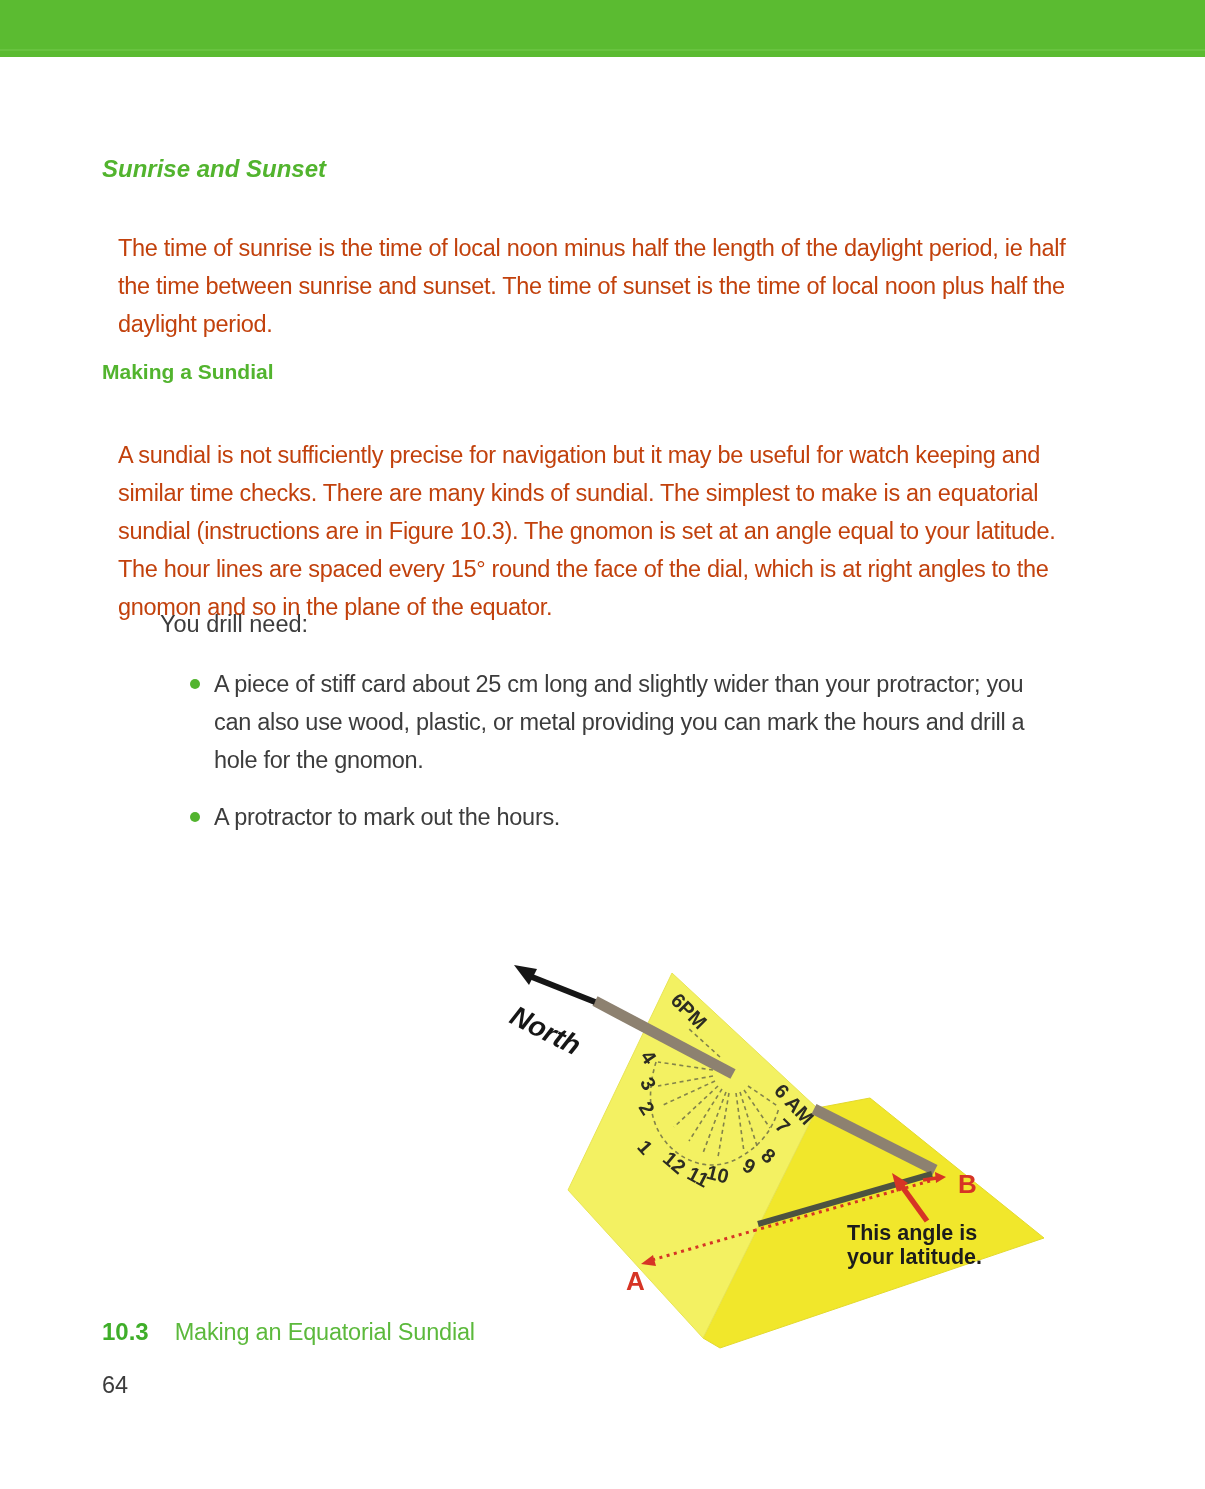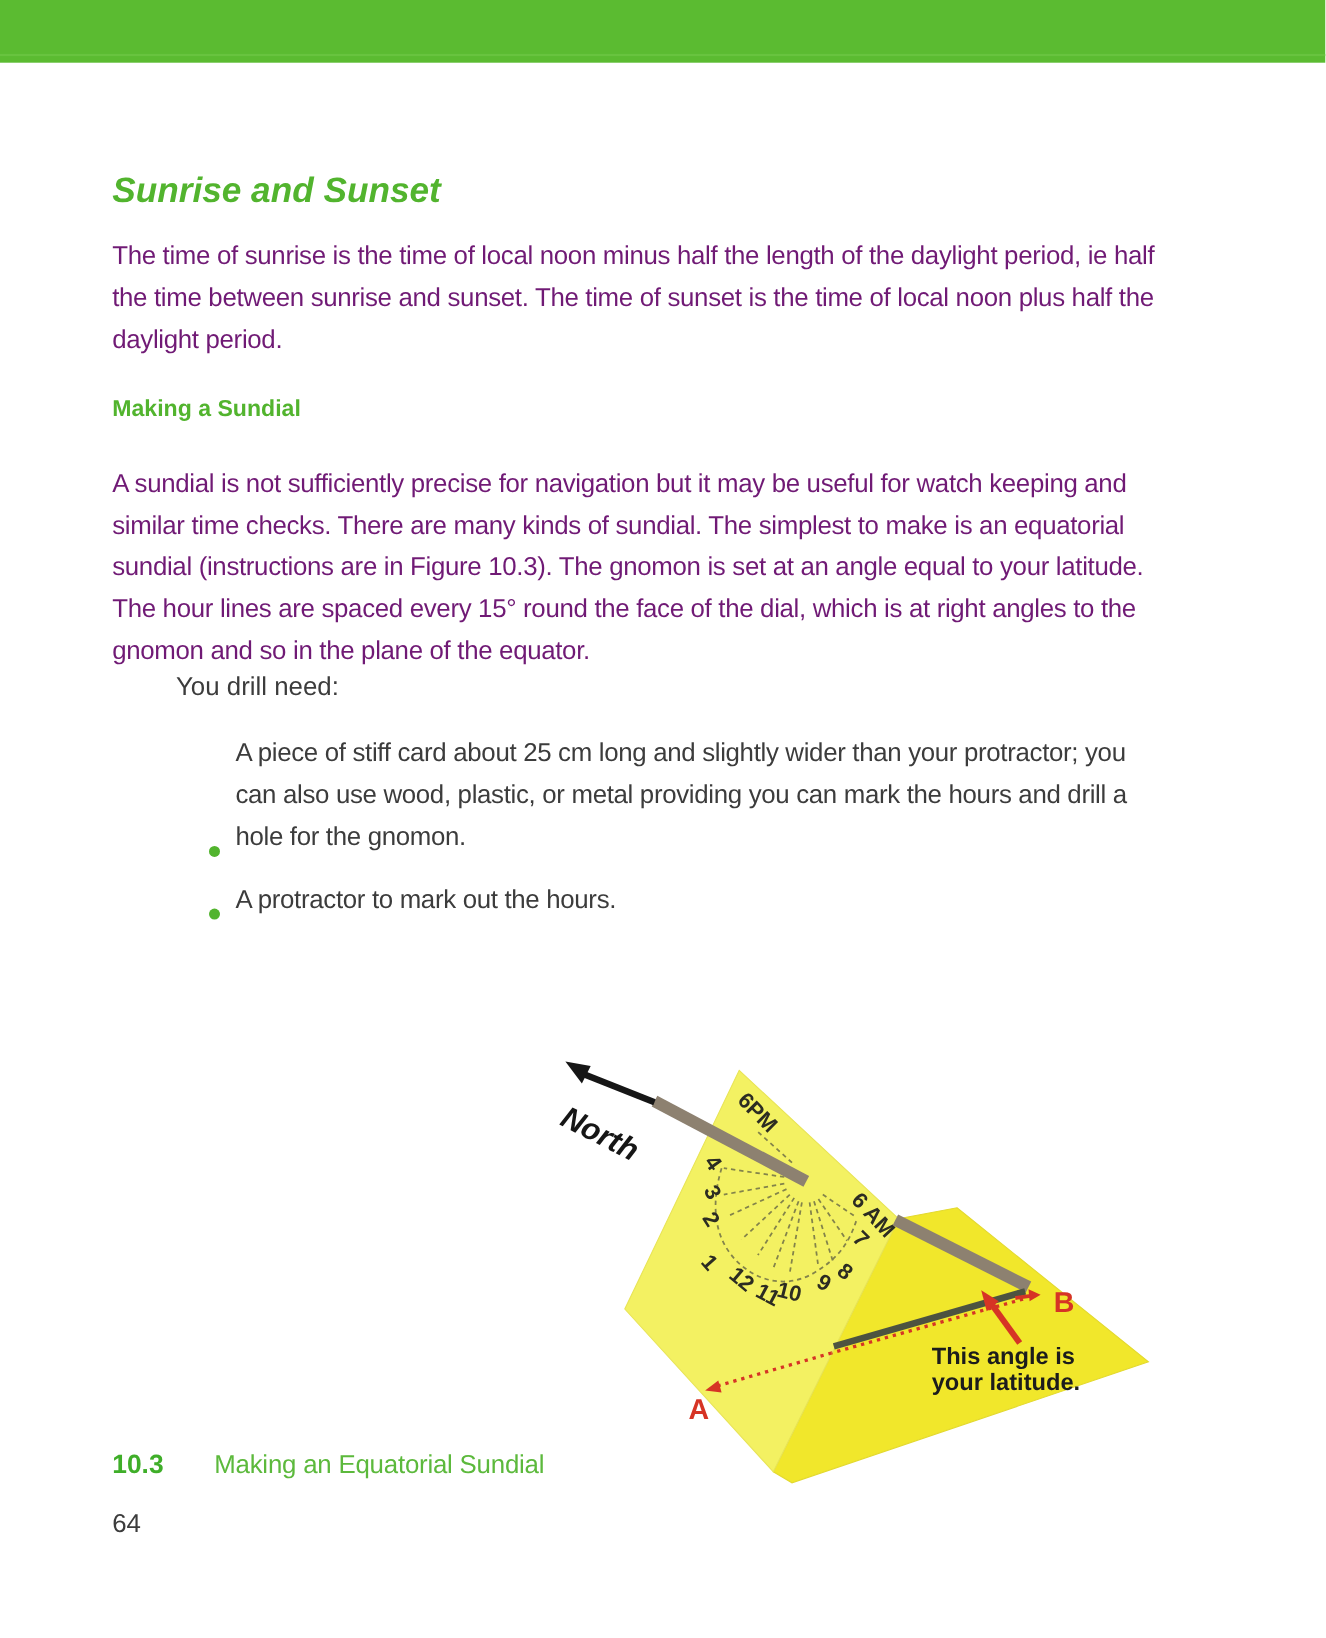--- a/index.html
+++ b/index.html
@@ -6,46 +6,46 @@
   body{
     width:1205px;height:1489px;position:relative;background:#ffffff;
     font-family:"Liberation Sans", sans-serif;overflow:hidden;
   }
   .topbar{position:absolute;left:0;top:0;width:1205px;height:57px;background:#5bbb31;}
   .topbar .innerline{position:absolute;left:0;top:49px;width:100%;height:2px;background:#68c33f;}
 
   .content{position:absolute;left:102px;top:0;width:965px;color:#3c3c3c;}
   .h-italic{
     position:absolute;left:0;top:155px;margin:0;
-    font-size:32px;font-weight:bold;font-style:italic;color:#52b42e;letter-spacing:0;
+    font-size:24px;font-weight:bold;font-style:italic;color:#52b42e;letter-spacing:0;
   }
   .h-bold{
     position:absolute;left:0;top:360px;margin:0;
     font-size:21px;font-weight:bold;color:#52b42e;
   }
   .para{
-    position:absolute;left:0;width:960px;margin:0;
-    font-size:23.5px;line-height:38px;letter-spacing:-0.3px;color:#701a75;
+    position:absolute;left:0;width:960px;margin:16px;
+    font-size:23.5px;line-height:38px;letter-spacing:-0.3px;color:#c2410c;
   }
   .p1{top:213px;}
   .p2{top:420px;}
   .youneed{position:absolute;left:58px;top:605px;font-size:23.5px;line-height:38px;color:#3c3c3c;}
   .bullets{position:absolute;left:88px;top:665px;width:875px;}
-  .bullet{display:flex;align-items:flex-end;margin-bottom:19px;}
+  .bullet{display:flex;align-items:flex-start;margin-bottom:19px;}
   .bullet .dot{
     flex:0 0 auto;width:10px;height:10px;border-radius:50%;
     background:#52b42e;margin:14px 14px 0 0;
   }
   .bullet .btxt{font-size:23.5px;line-height:38px;letter-spacing:-0.3px;color:#3c3c3c;}
 
   .figure{position:absolute;left:480px;top:940px;width:640px;height:420px;}
 
   .caption{position:absolute;left:102px;top:1318px;display:flex;align-items:baseline;}
   .caption .num{font-size:24px;font-weight:bold;color:#3fae29;margin-right:26px;}
-  .caption .txt{font-size:23.5px;color:#5cb93c;letter-spacing:-0.2px;margin-left:20px;}
+  .caption .txt{font-size:23.5px;color:#5cb93c;letter-spacing:-0.2px;}
   .pagenum{position:absolute;left:102px;top:1372px;font-size:23.5px;color:#3c3c3c;}
 </style>
 </head>
 <body>
 
 <div class="topbar">
   <div class="innerline"></div>
 </div>
 
 <div class="content">

